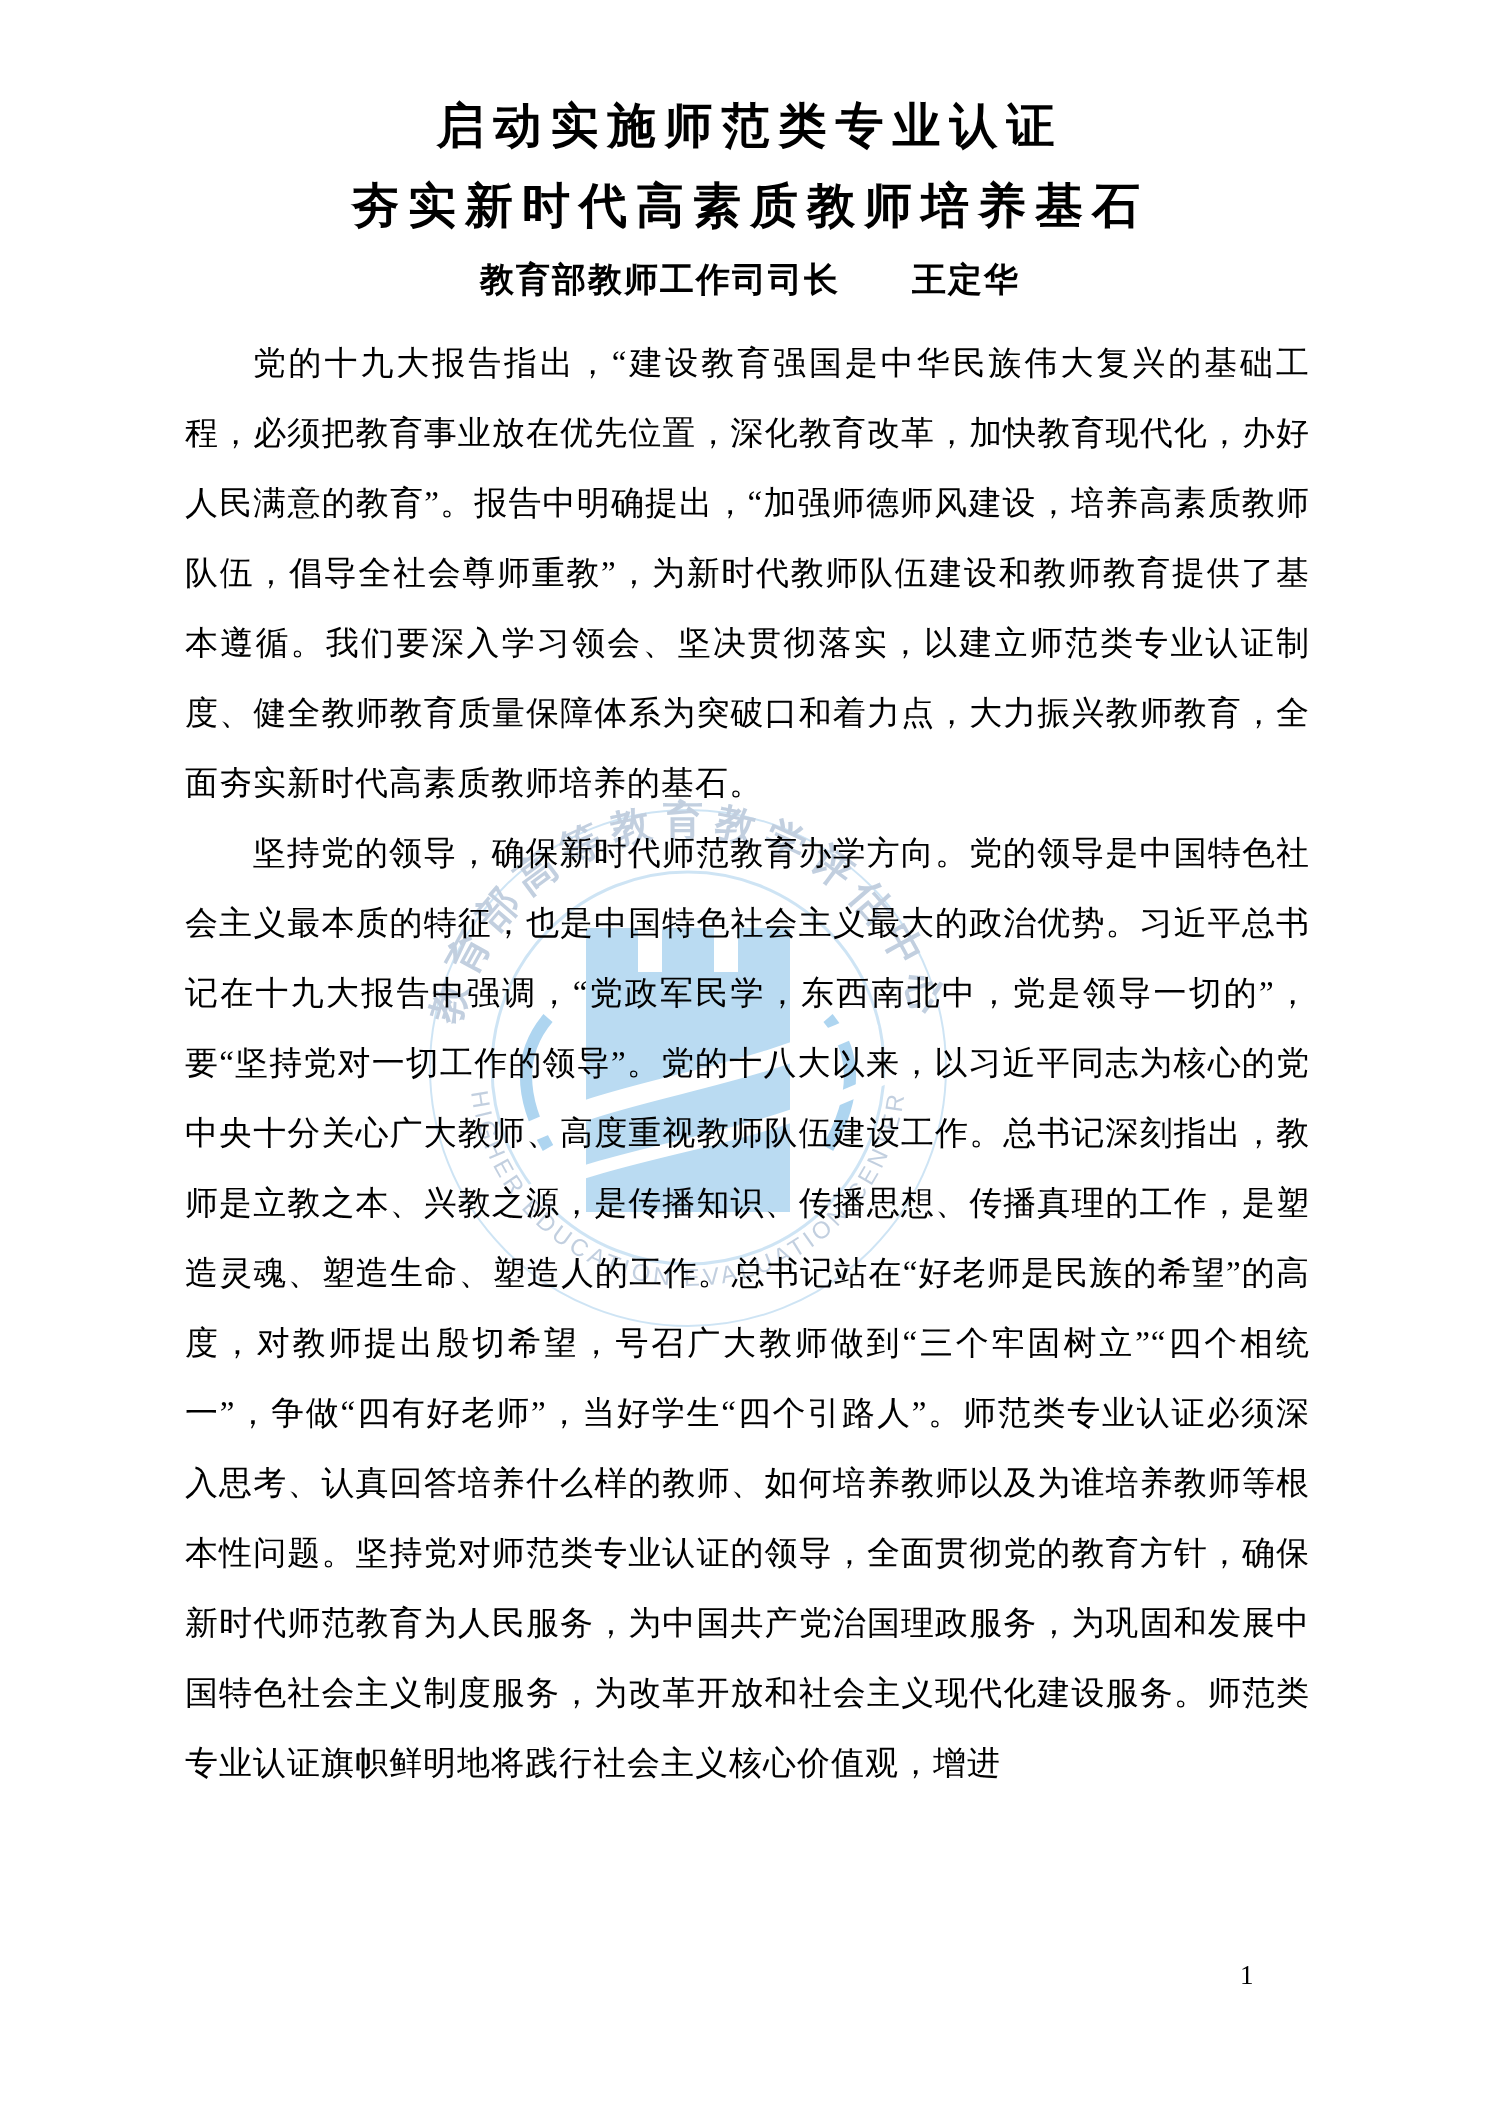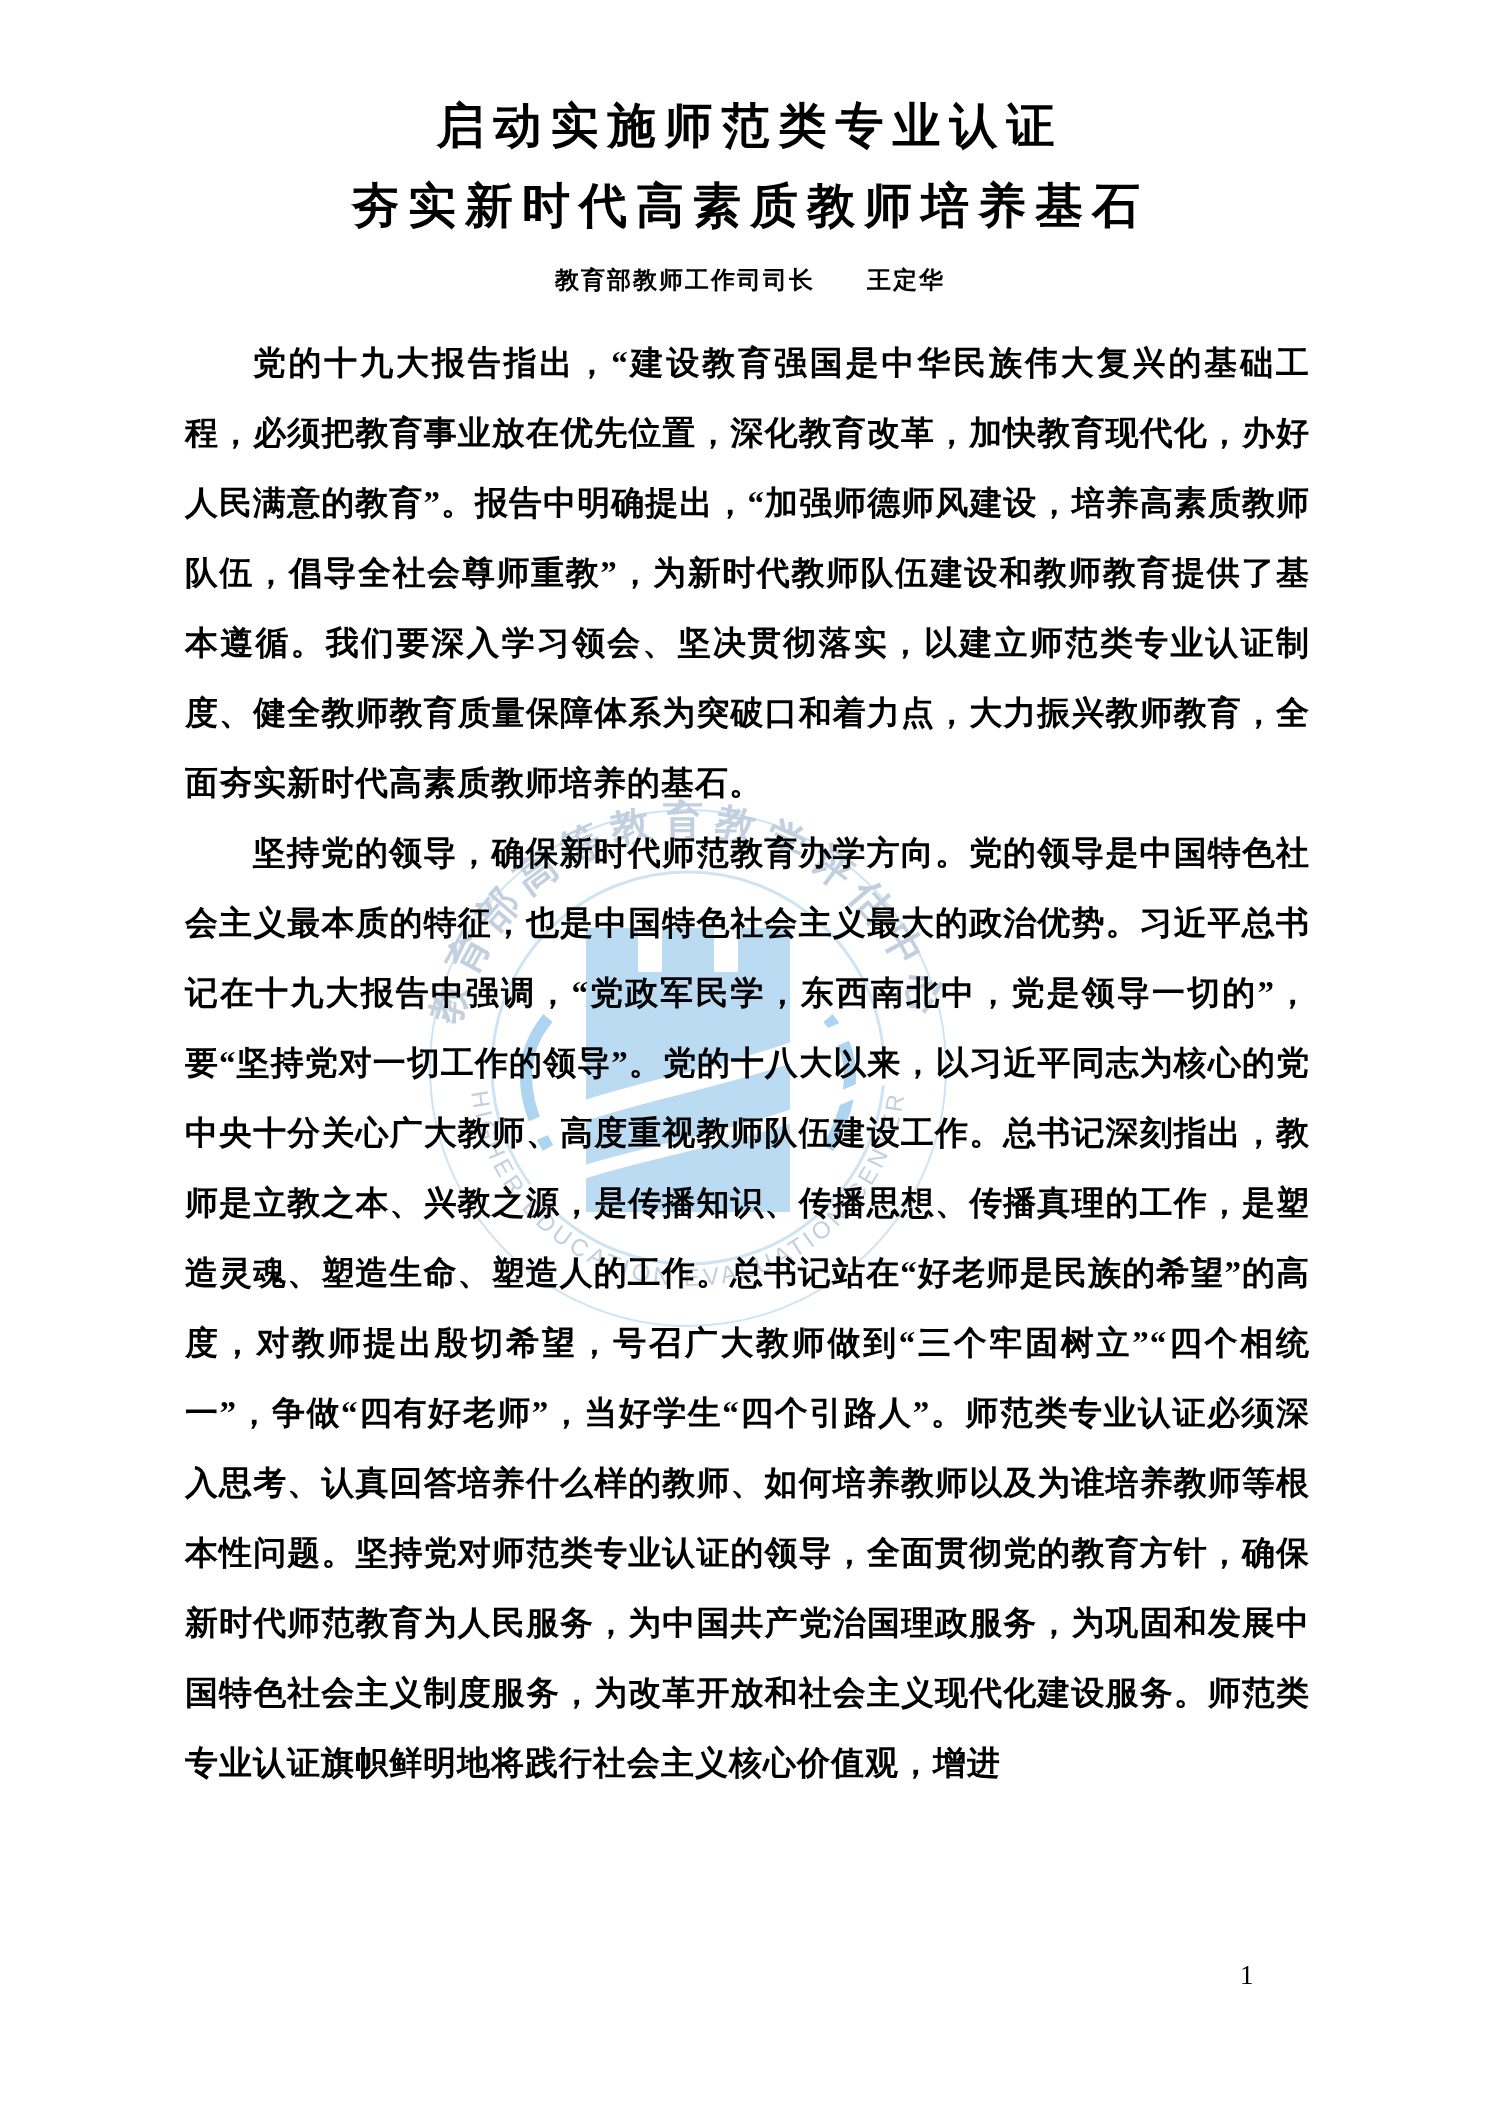--- a/index.html
+++ b/index.html
@@ -19,35 +19,34 @@
     height: 80px;
     line-height: 80px;
     font-size: 48px;
     font-weight: 700;
     letter-spacing: 9px;
   }
   .byline {
     margin-top: 12px;
     line-height: 44px;
     text-align: center;
-    font-size: 24px;
+    font-size: 34px;
     font-weight: 700;
     letter-spacing: 2px;
   }
   .body-text {
     margin: 26px 190px 0 185px;
   }
   .body-text p {
     margin: 0;
     font-size: 33px;
     line-height: 70px;
     text-align: justify;
     text-indent: 2.05em;
     letter-spacing: 1px;
-    font-weight: bold;
   }
   .page-number {
     position: absolute;
     left: 1240px;
     top: 1960px;
     font-size: 27px;
     z-index: 1;
   }
   .watermark {
     position: absolute;

